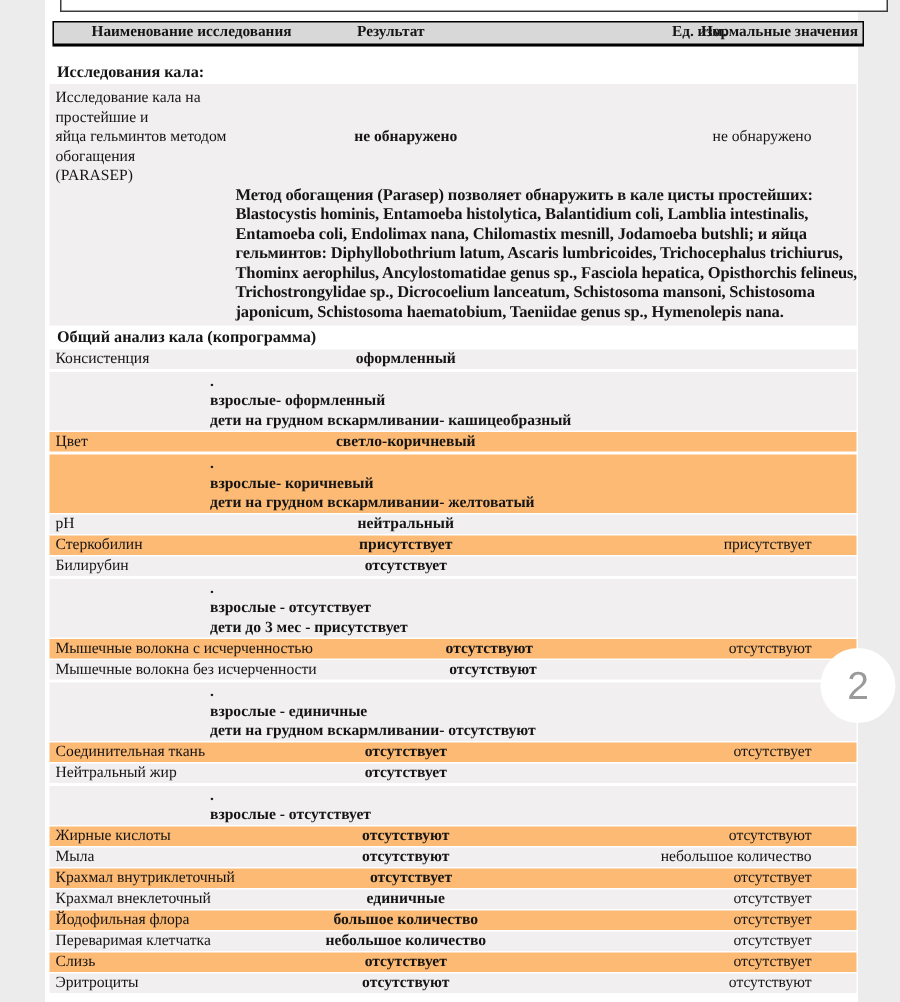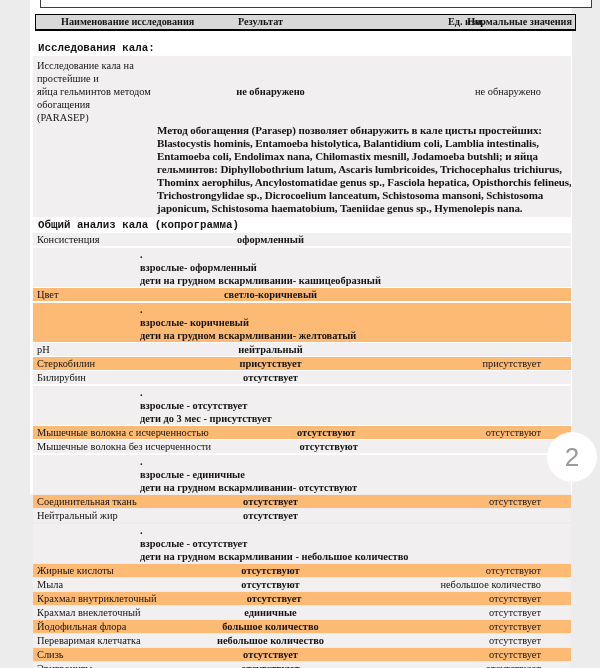--- a/index.html
+++ b/index.html
@@ -4,42 +4,42 @@
 <style>
   html,body{margin:0;padding:0;}
   body{
     width:600px;height:668px;position:relative;overflow:hidden;
     background:#ececec;
     font-family:"Liberation Serif", serif;
     color:#151515;
     -webkit-font-smoothing:antialiased;
   }
   .page{
-    position:absolute;left:30px;top:0;width:542px;height:494px;
+    position:absolute;left:30px;top:0;width:542px;height:668px;
     background:#ffffff;
   }
   
   .remnant{
     position:absolute;left:40px;top:-20px;width:552px;height:28px;
     background:#fff;border:1px solid #3c3c3c;z-index:6;box-sizing:border-box;
   }
   .header-bar{
     position:absolute;left:5px;top:14px;width:541px;height:17px;
     background:#d8d8d8;border:1px solid #000;border-bottom-width:2px;
     box-sizing:border-box;font-weight:bold;font-size:10.2px;z-index:3;
   }
   .h-name{position:absolute;left:25px;top:1px;}
   .h-result{position:absolute;left:202px;top:1px;text-align:right;}
   .h-unit{position:absolute;left:412px;top:1px;text-align:right;}
   .h-normal{position:absolute;right:3px;top:1px;}
 
   .rows{position:absolute;left:0;top:40px;width:542px;}
   .section{
     font-weight:bold;font-size:10.8px;line-height:13px;
-    padding-left:8px;margin:2px 0 1px 0;font-family:Liberation Mono, monospace;
+    padding-left:8px;margin:2px 0 1px 0;
   }
   .shade-gray{background:#f1eff0;}
   .shade-white{background:#fdba74;}
 
   .r-row{
     margin:0 0 1px 3px;width:538px;box-sizing:border-box;
     display:flex;align-items:flex-start;
     padding:0 30px 0 4px;line-height:13px;font-size:10.4px;height:13px;justify-content:space-between;
   }
   .c-name{flex:0 0 116px;white-space:nowrap;}
@@ -178,21 +178,20 @@
       </div>
       <div class="r-row shade-gray">
         <div class="c-name">Нейтральный жир</div>
         <div class="c-result">отсутствует</div>
         <div class="c-unit"></div>
         <div class="c-normal"></div>
       </div>
       <div class="comments shade-gray">
         <div class="dot-line">.</div>
         <div class="comment-line">взрослые - отсутствует</div>
-        <div class="comment-line">дети на грудном вскармливании - небольшое количество</div>
       </div>
       <div class="r-row shade-white">
         <div class="c-name">Жирные кислоты</div>
         <div class="c-result">отсутствуют</div>
         <div class="c-unit"></div>
         <div class="c-normal">отсутствуют</div>
       </div>
       <div class="r-row shade-gray">
         <div class="c-name">Мыла</div>
         <div class="c-result">отсутствуют</div>

